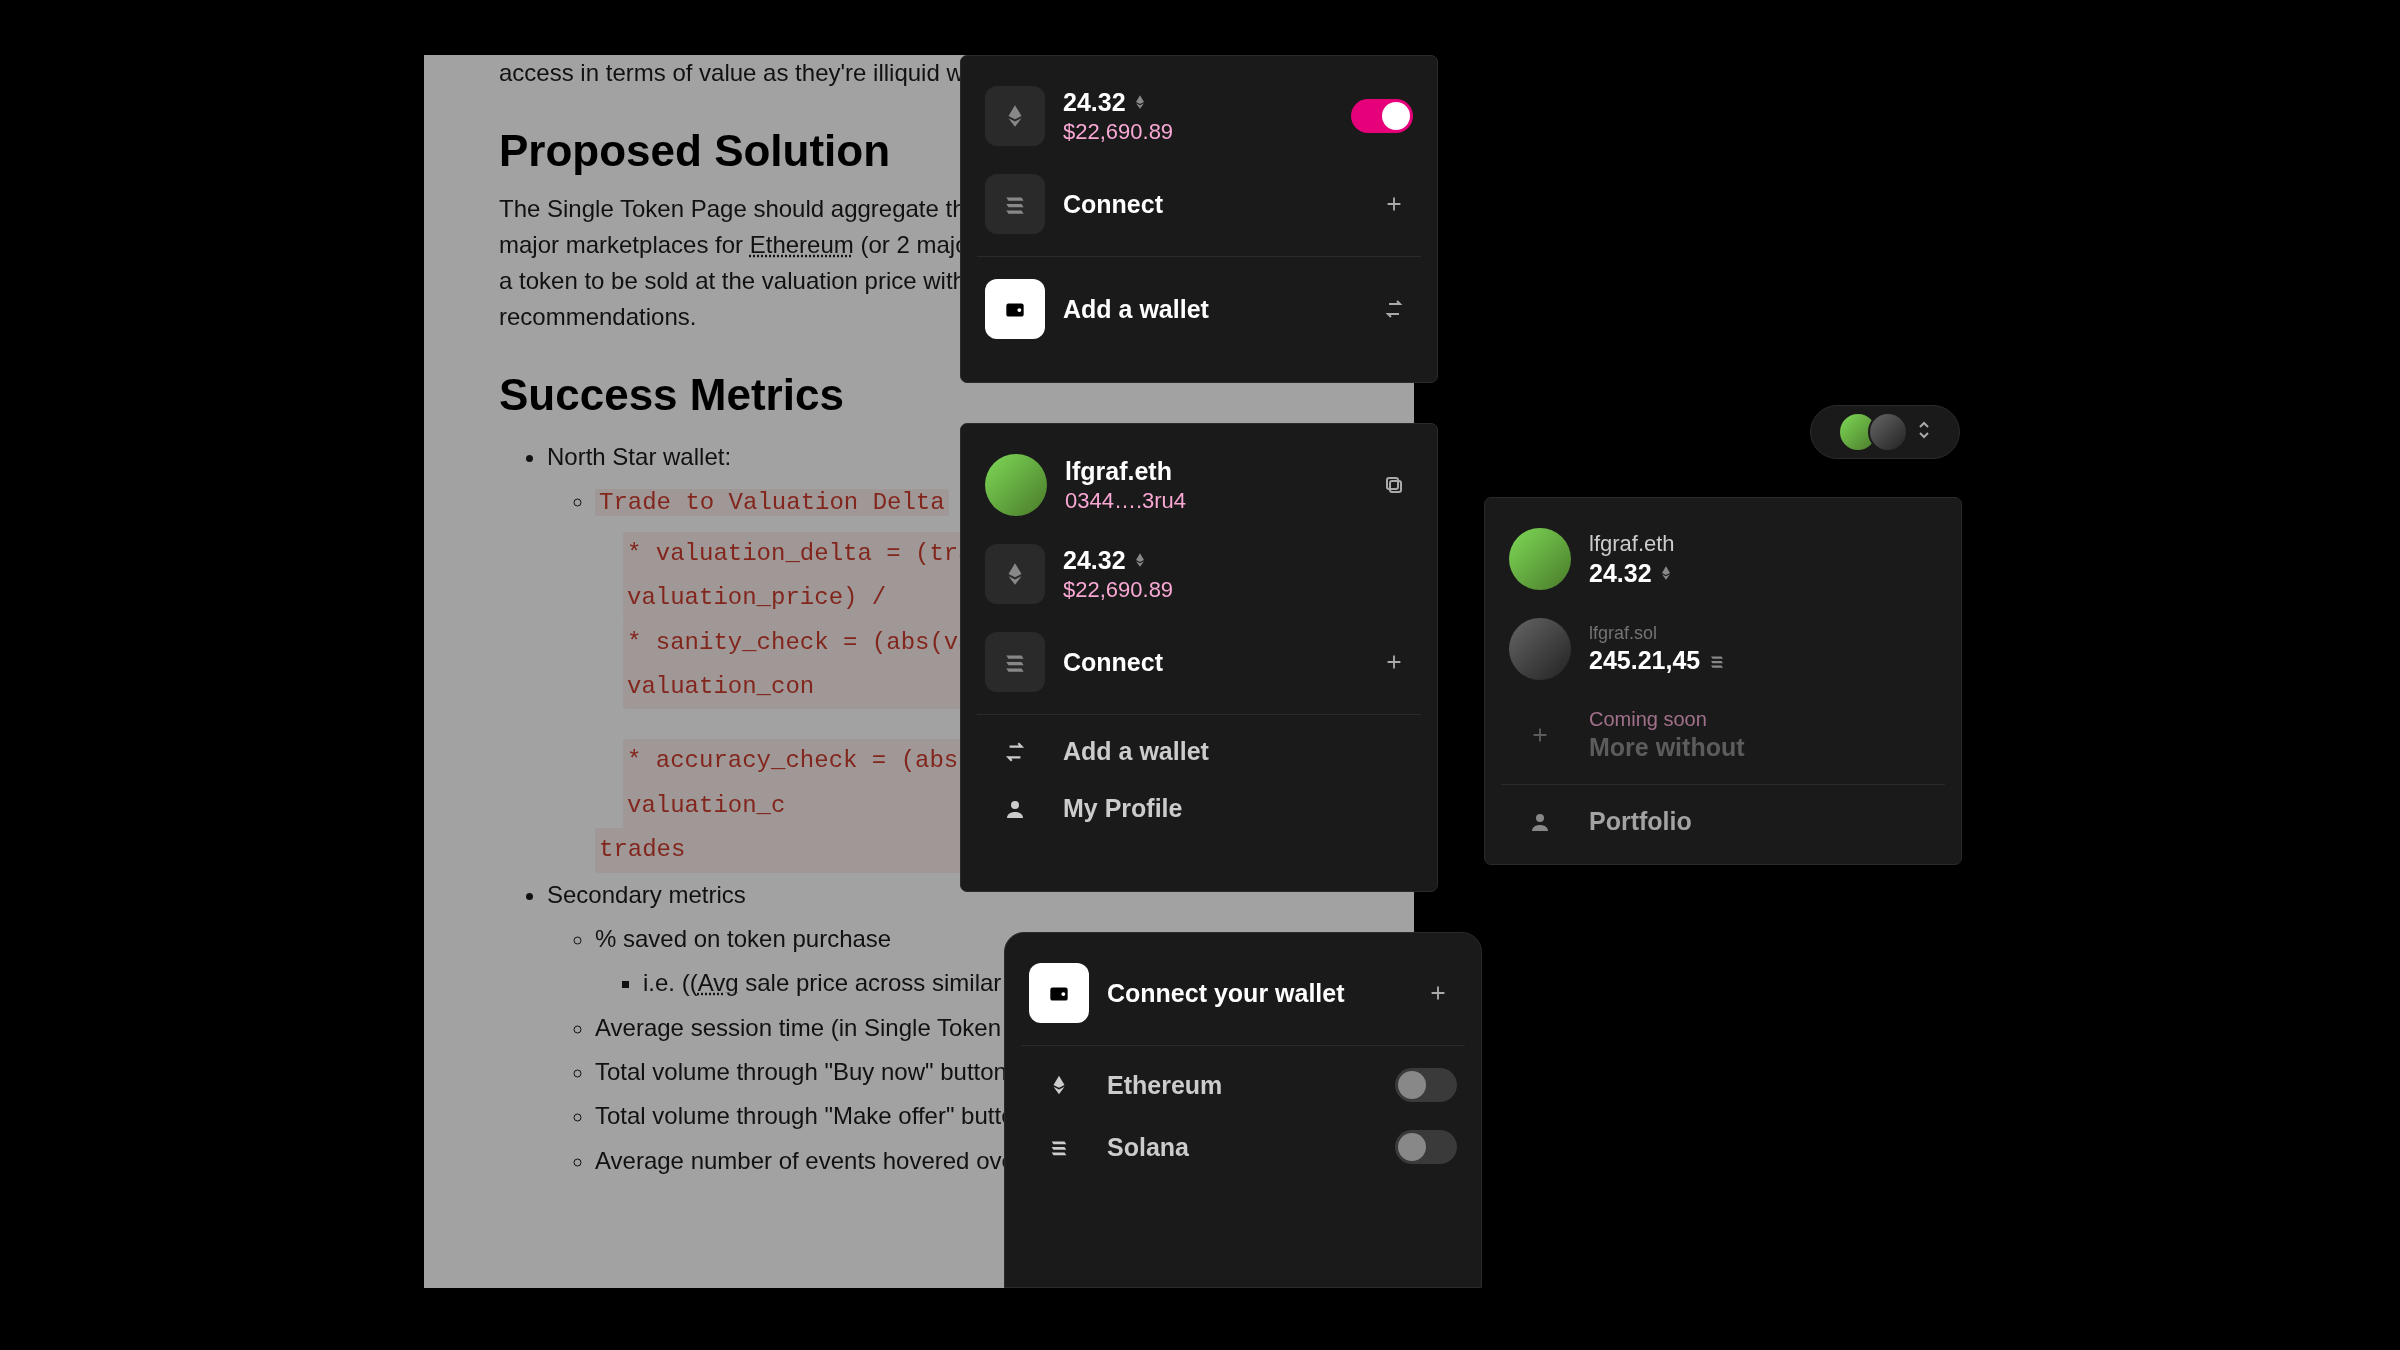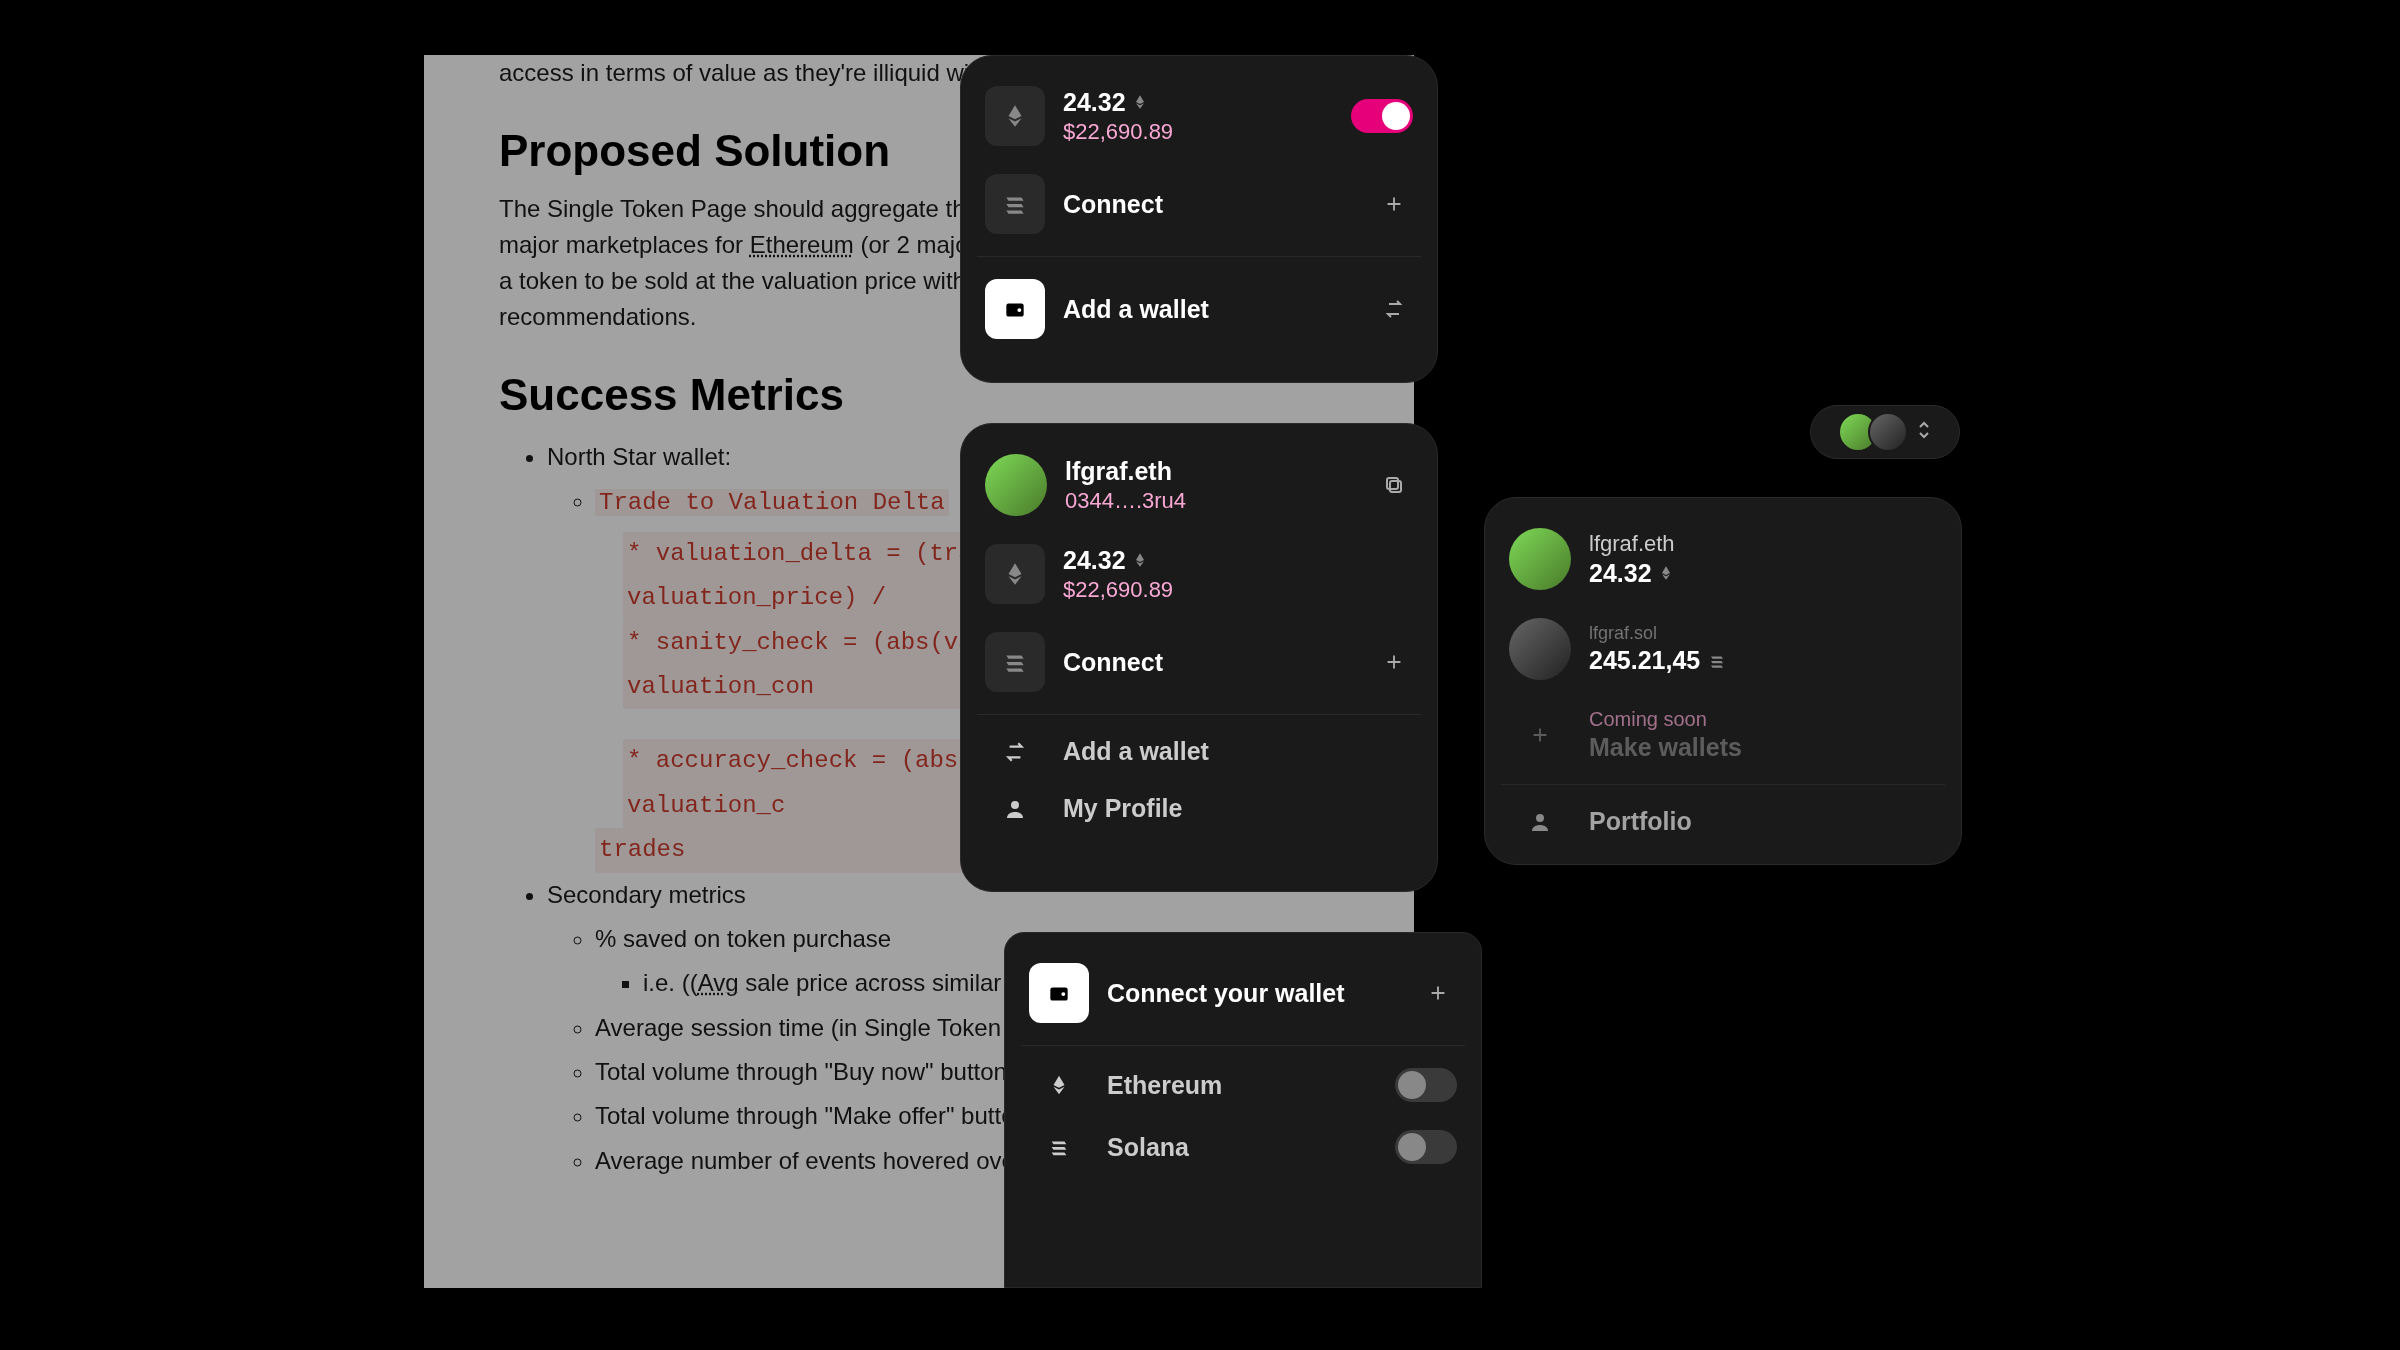--- a/index.html
+++ b/index.html
@@ -36,21 +36,21 @@
     .doc-panel p { font-size: 24px; line-height: 1.5; margin-bottom: 10px; }
     .doc-panel ul { list-style: disc; margin-left: 48px; font-size: 24px; line-height: 1.85; }
     .doc-panel ul ul { list-style: circle; margin-left: 48px; }
     .doc-panel ul ul ul { list-style: square; margin-left: 48px; }
     .code-inline { font-family: 'Courier New', monospace; color: #c0392b; background: rgba(192,57,43,0.08); padding: 0 4px; border-radius: 3px; }
     .underline-dotted { text-decoration: underline dotted; }
 
     .card {
       position: absolute;
       background: #1a1a1a;
-      border-radius: 32px;
+      border-radius: 7px;
       border: 1px solid #2a2a2a;
       color: #fff;
       padding: 16px 16px;
     }
     .card-1 { left: 960px; top: 55px; width: 478px; height: 328px; }
     .card-2 { left: 960px; top: 423px; width: 478px; height: 469px; }
     .card-3 { left: 960px; top: 932px; width: 478px; height: 356px; border-radius: 20px 20px 0 0; margin-left: 44px;}
     .card-4 { left: 1484px; top: 497px; width: 478px; height: 368px; }
 
     .row {
@@ -371,21 +371,21 @@
     </div>
   </div>
   <div class="row" style="opacity:0.6;">
     <div style="width:62px;display:flex;justify-content:center;">
         <svg width="22" height="22" viewBox="0 0 24 24" fill="none" stroke="#888" stroke-width="2">
           <path d="M12 5v14M5 12h14"></path>
         </svg>
       </div>
     <div class="row-text">
       <div class="row-sub" style="font-size:20px;">Coming soon</div>
-      <div class="row-title" style="color:#888;">Make wallets</div>
+      <div class="row-title" style="color:#888;">More without</div>
     </div>
   </div>
   <div class="sep-line"></div>
   <div class="row">
     <div style="width:62px;display:flex;justify-content:center;">
         <svg width="24" height="24" viewBox="0 0 24 24" fill="#888">
           <circle cx="12" cy="8" r="4"></circle>
           <path d="M4 21c0-4 4-6 8-6s8 2 8 6"></path>
         </svg>
       </div>

